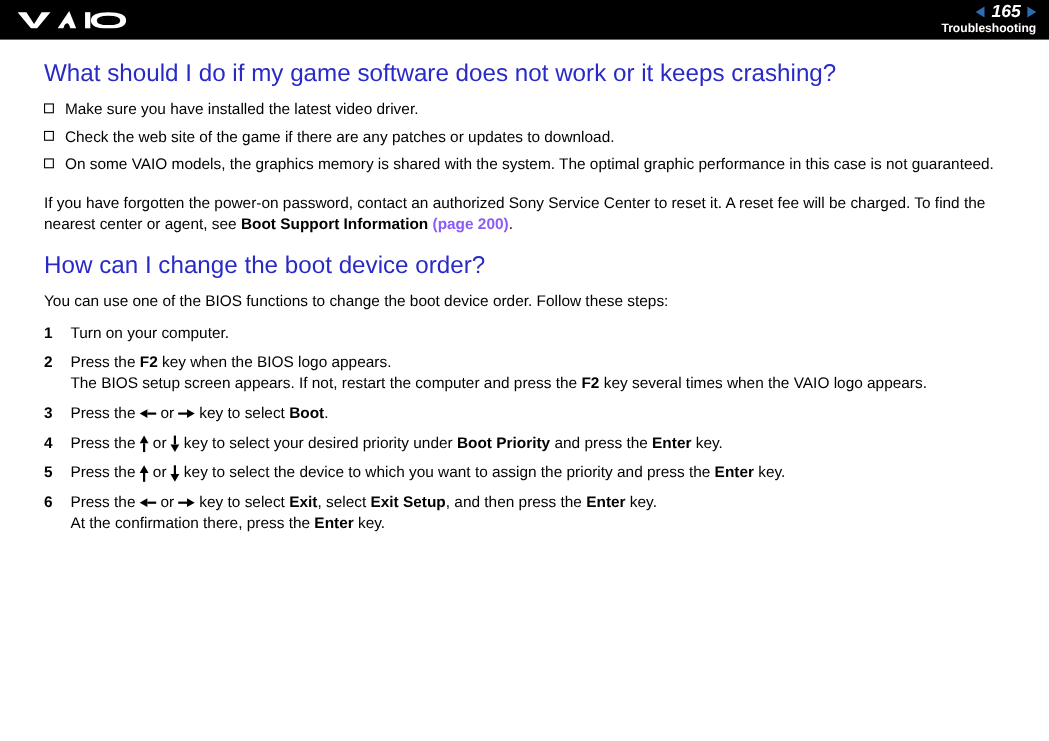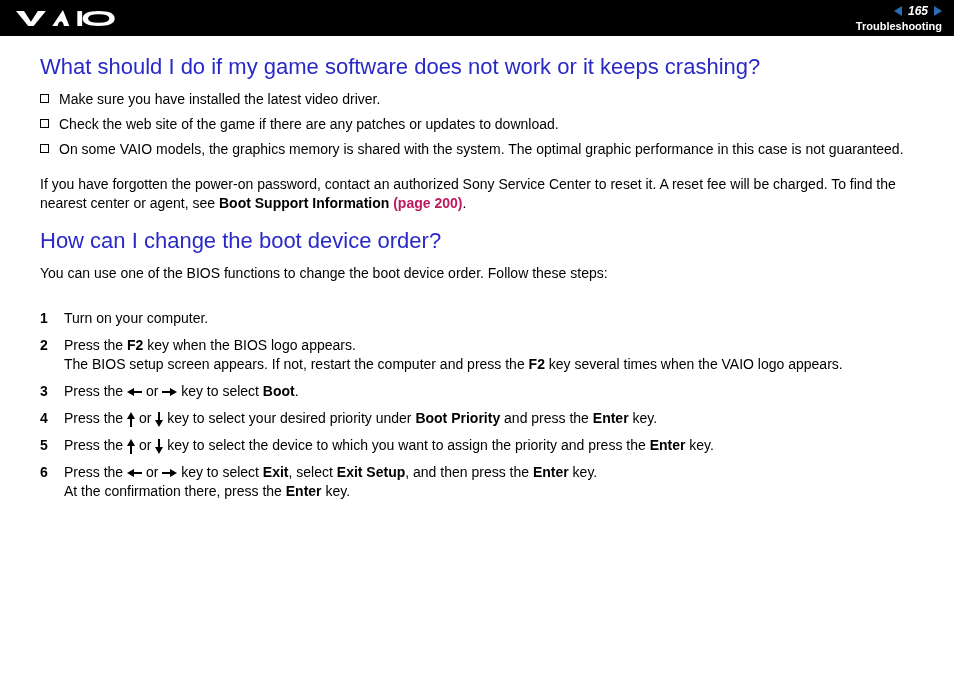--- a/index.html
+++ b/index.html
@@ -3,29 +3,29 @@
 <meta charset="utf-8">
 <style>
 * { margin: 0; padding: 0; box-sizing: border-box; }
 body { width: 954px; height: 674px; font-family: Arial, Helvetica, sans-serif; background: #fff; color: #000; overflow: hidden; position: relative; }
 .header-bar { background: #000; height: 36px; display: flex; align-items: center; justify-content: space-between; padding: 0 12px 0 16px; }
 .vaio-logo { height: 16px; }
 .header-right { display: flex; flex-direction: column; align-items: flex-end; gap: 0; }
 .page-nav { display: flex; align-items: center; gap: 6px; height: 14px; margin-bottom: 2px; }
 .nav-arrow-left { width: 0; height: 0; border-top: 5px solid transparent; border-bottom: 5px solid transparent; border-right: 8px solid #2a6db4; }
 .nav-arrow-right { width: 0; height: 0; border-top: 5px solid transparent; border-bottom: 5px solid transparent; border-left: 8px solid #2a6db4; }
-.page-num { color: #fff; font-style: italic; font-weight: bold; font-size: 12px; text-align: center; }
+.page-num { color: #fff; font-style: italic; font-weight: bold; font-size: 16px; text-align: center; }
 .section-label { color: #fff; font-weight: bold; font-size: 11px; margin-left: 16px; }
 .content { padding: 18px 28px 0 40px; }
 .faq-heading { color: #2929c8; font-size: 22px; font-weight: normal; margin-bottom: 10px; }
 .bullet-list { list-style: none; margin-bottom: 16px; }
 .bullet-list li { display: flex; align-items: flex-start; gap: 10px; margin-bottom: 6px; font-size: 14px; line-height: 1.35; }
 .bullet-box { display: inline-block; width: 9px; height: 9px; border: 1.5px solid #000; margin-top: 4px; flex-shrink: 0; }
 .para { font-size: 14px; line-height: 1.35; margin-bottom: 16px; }
-.link { color: #be185d; font-weight: bold; }
+.link { color: #8b5cf6; font-weight: bold; }
 .num-list { list-style: none; }
 .num-list li { display: flex; align-items: flex-start; gap: 12px; margin-bottom: 8px; font-size: 14px; line-height: 1.35; }
 .num-list .num { font-weight: bold; min-width: 12px; }
 .num-list .body { flex: 1; }
 .bold { font-weight: bold; }
 .arr-right-wrap { display:inline-flex; align-items:center; vertical-align:middle; }
 .arr-stem { display:inline-block; width:8px; height:2px; background:#000; }
 .arr-rhead { display:inline-block; width:0; height:0; border-top:4px solid transparent; border-bottom:4px solid transparent; border-left:7px solid #000; }
 .arr-lhead { display:inline-block; width:0; height:0; border-top:4px solid transparent; border-bottom:4px solid transparent; border-right:7px solid #000; }
 .arr-uhead { display:inline-block; width:0; height:0; border-left:4px solid transparent; border-right:4px solid transparent; border-bottom:7px solid #000; }
@@ -69,21 +69,21 @@
         <span class="bullet-box"></span>
         <span>On some VAIO models, the graphics memory is shared with the system. The optimal graphic performance in this case is not guaranteed.</span>
       </li>
   </ul>
 
   <p class="para">
     <span>If you have forgotten the power-on password, contact an authorized Sony Service Center to reset it. A reset fee will be charged. To find the nearest center or agent, see </span><span class="bold">Boot Support Information </span><span class="link">(page 200)</span><span>.</span>
   </p>
 
   <h2 class="faq-heading">How can I change the boot device order?</h2>
-  <p class="para" style="margin-bottom:26px">You can use one of the BIOS functions to change the boot device order. Follow these steps:</p>
+  <p class="para" style="margin-bottom:10px">You can use one of the BIOS functions to change the boot device order. Follow these steps:</p>
 
   <ol class="num-list">
     <li>
         <span class="num">1</span>
         <span class="body">Turn on your computer.</span>
       </li>
 
     <li>
         <span class="num">2</span>
       <span class="body">

